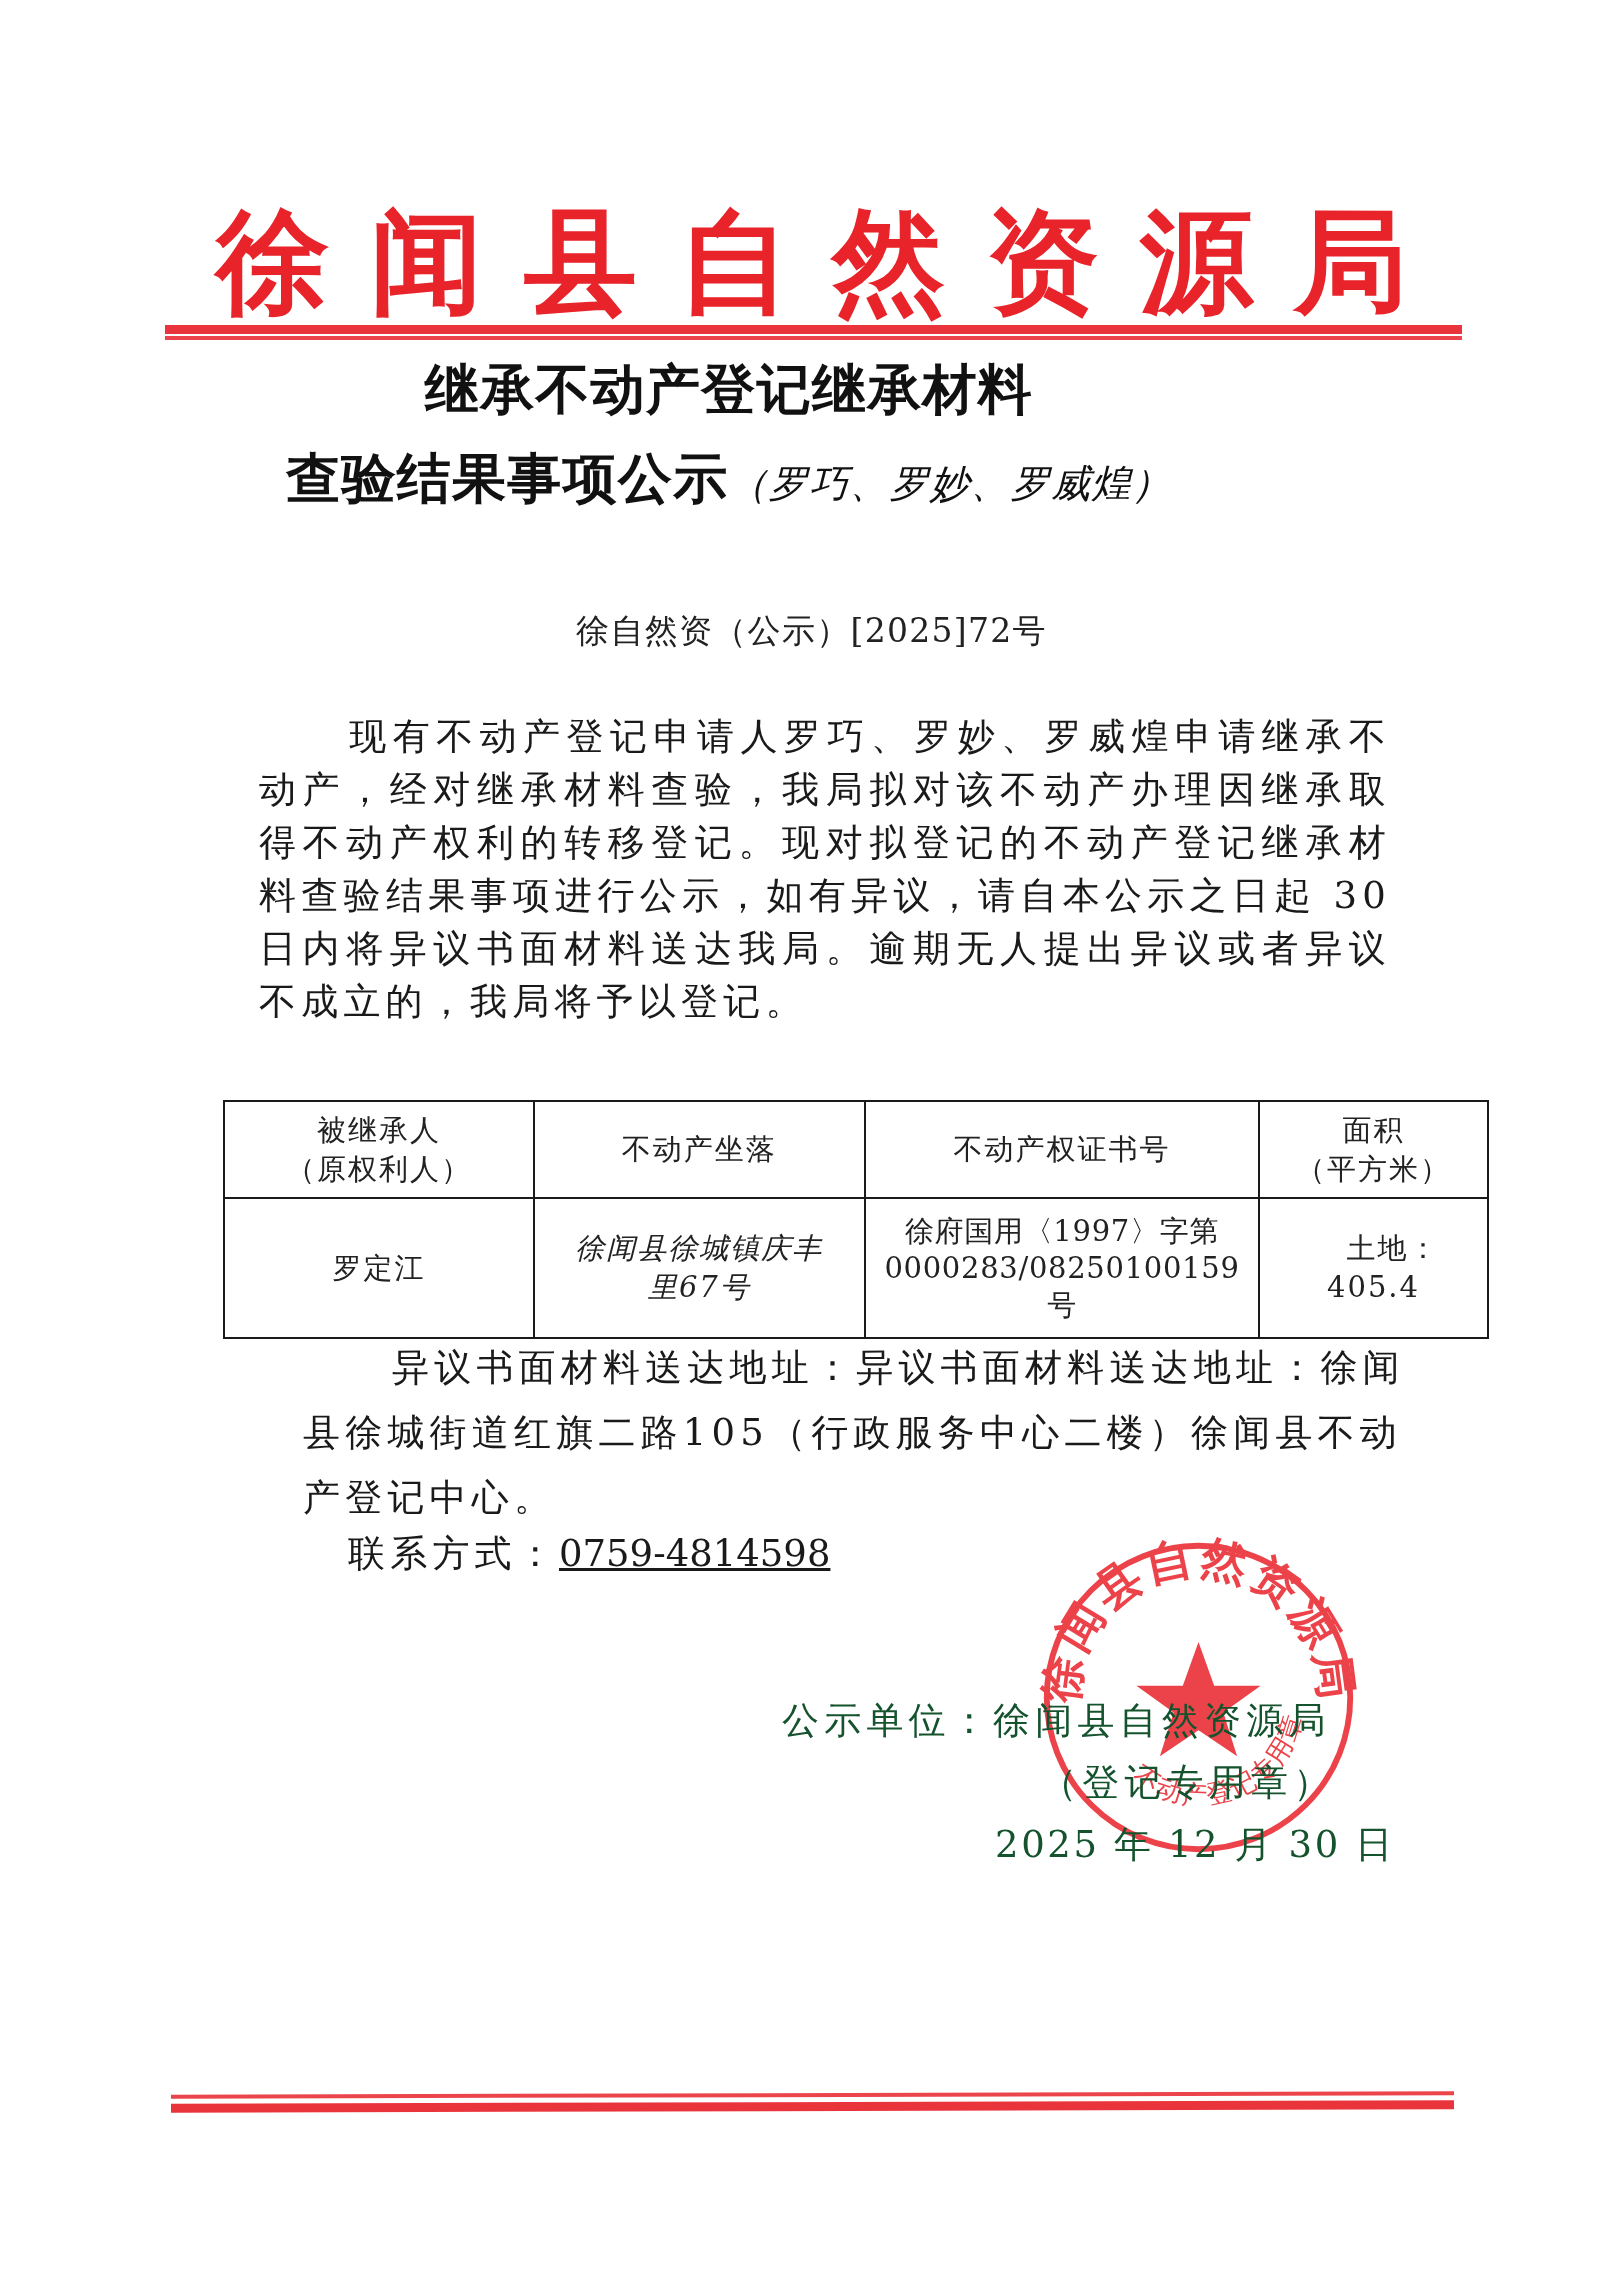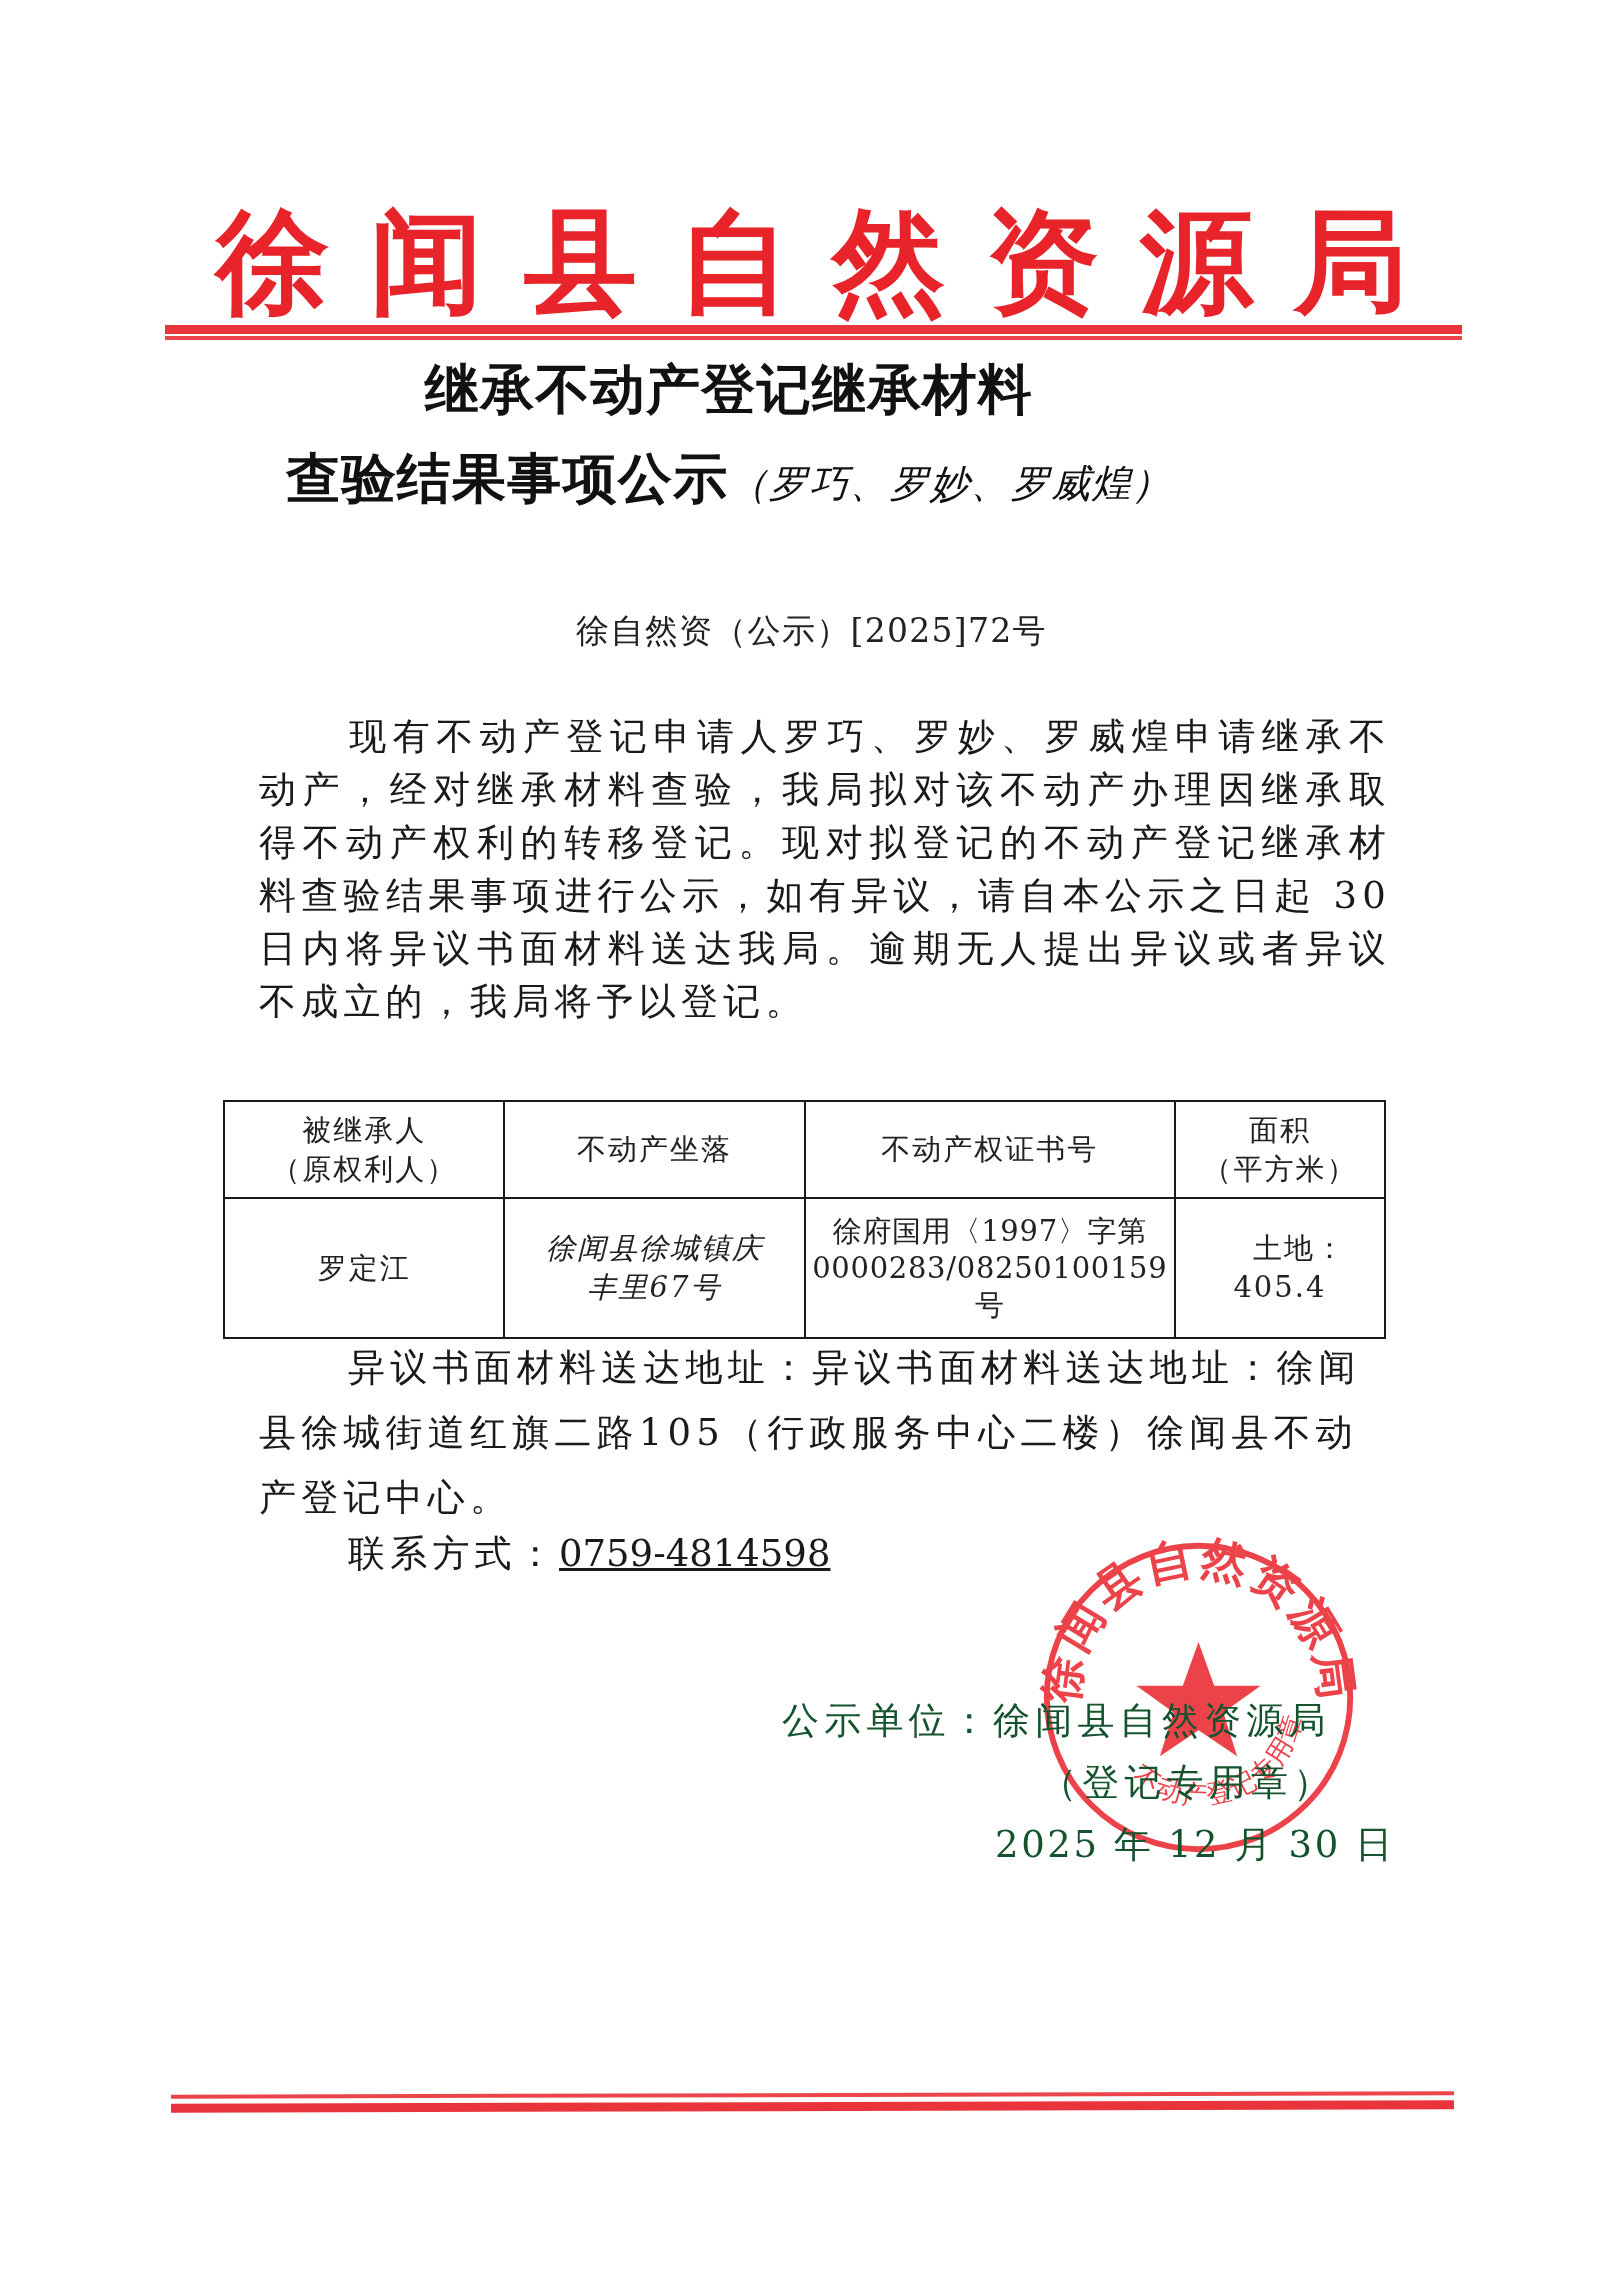--- a/index.html
+++ b/index.html
@@ -28,21 +28,21 @@
     letter-spacing: 1.3px;
   }
   
   .para {
     left: 259px; width: 1132px; font-size: 37px; line-height: 53px; color: #1a1a1a;
     letter-spacing: 5.2px; text-align: justify;
   }
   .para .indent { display: inline-block; width: 89px; }
   
   table.notice {
-    position: absolute; left: 223px; top: 1100px; width: 1163px; border-collapse: collapse;
+    position: absolute; left: 223px; top: 1100px; width: 1266px; border-collapse: collapse;
     font-size: 29px; color: #222; letter-spacing: 2px;
   }
   table.notice td, table.notice th {
     border: 2.6px solid #1a1a1a; text-align: center; vertical-align: middle; font-weight: normal;
     line-height: 39px; padding: 0 6.5px;
   }
   table.notice tr.head td { height: 95px; }
   table.notice tr.body td { height: 124px; }
   
   .lower { left: 259px; width: 1132px; font-size: 37px; line-height: 65px; letter-spacing: 5.2px; color: #1a1a1a; }
@@ -105,21 +105,21 @@
       <div>号</div>
     </td>
     <td>
       <div style="padding-left:39px;">土地：</div>
       <div>405.4</div>
     </td>
   </tr>
 </tbody>
   </table>
 
-<div class="abs lower" style="top:1335px;">
+<div class="abs lower" style="top:1335px;margin-left:44px;">
   <span class="indent" style="display:inline-block; width:89px;"></span><span>异议书面材料送达地址：异议书面材料送达地址：徐闻县徐城街道红旗二路105（行政服务中心二楼）徐闻县不动产登记中心。</span>
 </div>
 
 <div class="abs lower" style="top:1521px; left:348px; width:916px;">
   <span>联系方式：</span><span style="letter-spacing:0;text-decoration:underline;">0759-4814598</span>
 </div>
 
 <svg class="abs seal" viewBox="0 0 500 500">
   <defs>
     <path id="sealArc" d="M 85 330 A 185 185 0 1 1 415 330"></path>

